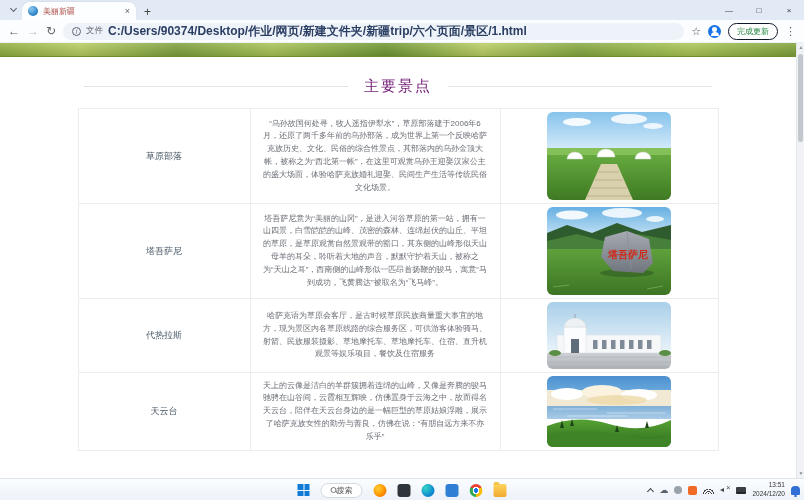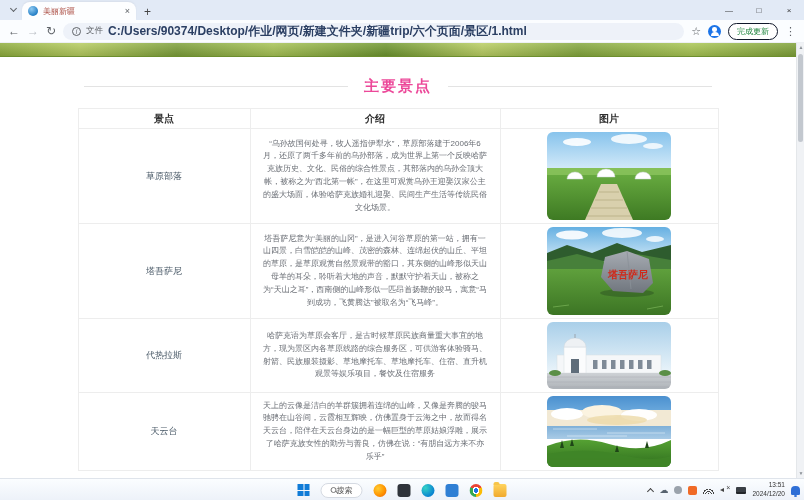--- a/index.html
+++ b/index.html
@@ -36,21 +36,21 @@
   
   .viewport { height:435px; position:relative; background:#fff; }
   .banner { height:14px; background:
       linear-gradient(180deg, rgba(255,255,255,.15), rgba(0,0,0,.12)),
       linear-gradient(90deg,#8fae3e,#b6cc5f 10%,#7da03a 22%,#a7c355 34%,#6e962f 48%,#b9ce62 60%,#85a83e 72%,#a9c654 86%,#7b9e36 100%);
       border-bottom:1px solid #6d8f2e; }
   .page { height:421px; background:#fff; padding-right:8px; }
 
   .title-row { display:flex; align-items:center; gap:16px; margin:20px 84px 0; }
   .title-line { flex:1; height:1px; background:#e3e3e3; }
-  .page-title { font-size:15px; font-weight:bold; color:#ec4899; letter-spacing:2px; }
+  .page-title { font-size:15px; font-weight:normal; color:#701a75; letter-spacing:2px; }
 
   table.attractions { border-collapse:collapse; width:640px; margin:12px auto 0; table-layout:fixed; }
   .attractions th, .attractions td { border:1px solid #ededed; }
   .attractions th { height:20px; font-size:10px; color:#2f2f2f; font-weight:bold; background:#fff; }
   .attractions td { text-align:center; vertical-align:middle; }
   .name-cell { font-size:9px; color:#4a5a68; }
   .intro-cell { font-size:8px; color:#6b6f76; line-height:1.6; padding:4px 12px; }
   .row-1 { height:95px; } .row-2 { height:95px; } .row-3 { height:74px; } .row-4 { height:78px; }
   .photo { display:block; margin:0 auto; border-radius:6px; }
 
@@ -142,25 +142,20 @@
       <span class="title-line"></span>
     </div>
 
     <table class="attractions">
       <colgroup>
           <col style="width:172px">
           <col style="width:250px">
           <col style="width:218px">
         </colgroup>
       <tbody>
-          <tr>
-        <th>景点</th>
-        <th>介绍</th>
-        <th>图片</th>
-      </tr>
 
       <tr class="row-1">
         <td class="name-cell">草原部落</td>
         <td class="intro-cell">“乌孙故国何处寻，牧人遥指伊犁水”，草原部落建于2006年6月，还原了两千多年前的乌孙部落，成为世界上第一个反映哈萨克族历史、文化、民俗的综合性景点，其部落内的乌孙金顶大帐，被称之为“西北第一帐”，在这里可观赏乌孙王迎娶汉家公主的盛大场面，体验哈萨克族婚礼迎娶、民间生产生活等传统民俗文化场景。</td>
         <td>
           <svg class="photo" width="124" height="88" viewBox="0 0 124 88">
             <defs>
               <linearGradient id="sky1" x1="0" y1="0" x2="0" y2="1">
                     <stop offset="0" stop-color="#87c3ec"></stop>
                     <stop offset="1" stop-color="#d9edfa"></stop>

